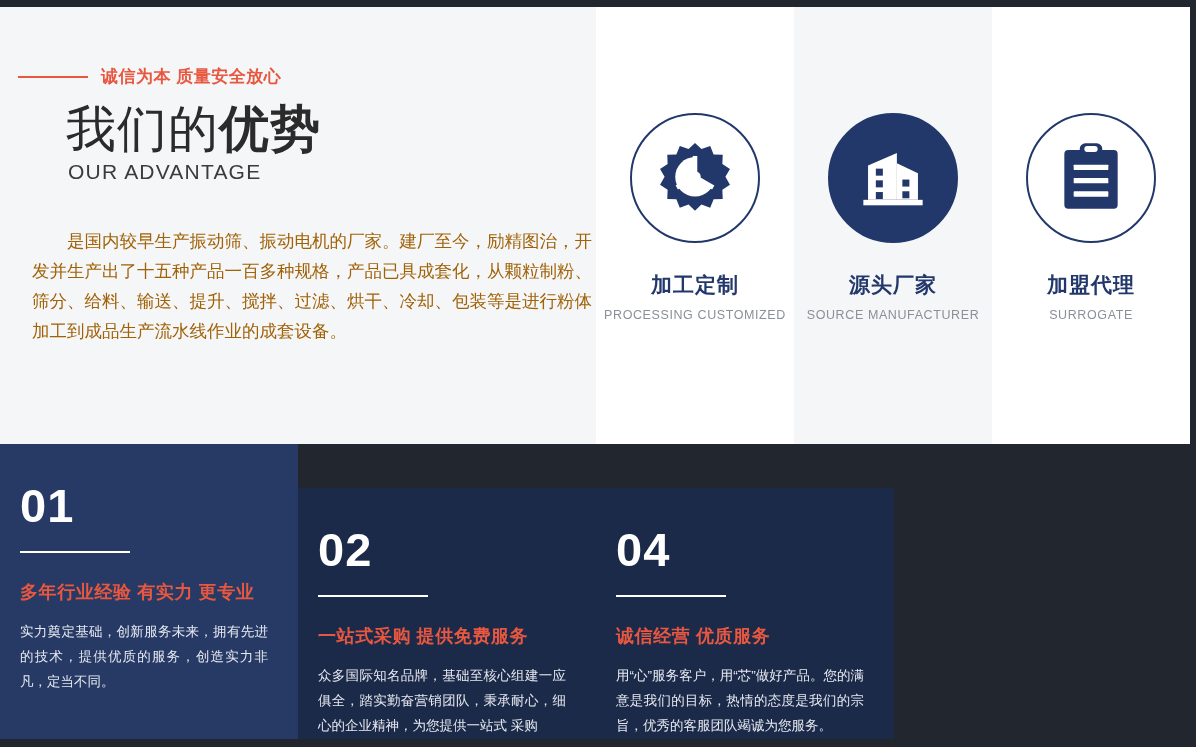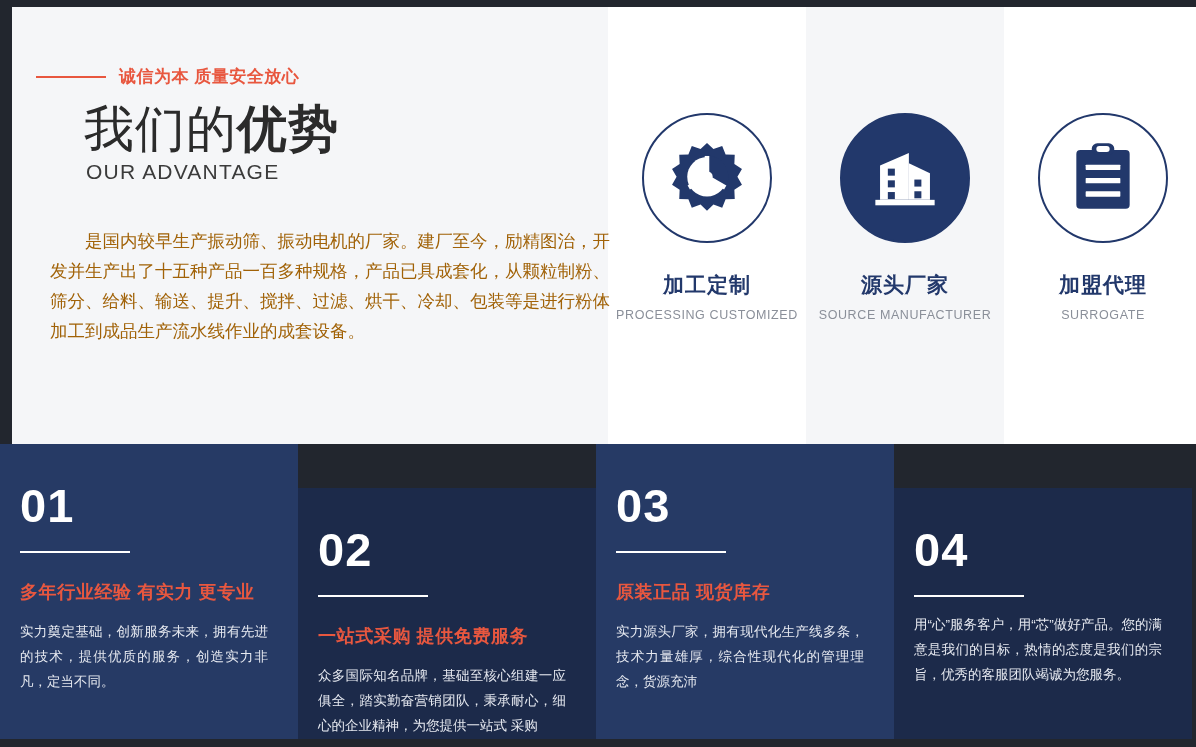--- a/index.html
+++ b/index.html
@@ -32,22 +32,21 @@
     height: 437px;
     display: flex;
     align-items: stretch;
   }
 
   .advantage-panel {
     width: 596px;
     background: #f5f6f8;
     position: relative;
     box-sizing: border-box;
-    padding-left: 24px;
-    margin-left: 12px;
+    padding-left: 18px;
   }
 
   .accent-row {
     display: flex;
     align-items: center;
     margin-top: 58px;
     margin-left: 0px;
   }
   .accent-line {
     width: 70px;
@@ -309,27 +308,22 @@
       <div class="panel-body">实力奠定基础，创新服务未来，拥有先进的技术，提供优质的服务，创造实力非凡，定当不同。</div>
     </div>
 
     <div class="num-panel dark">
       <div class="panel-number">02</div>
       <div class="panel-rule"></div>
       <div class="panel-heading">一站式采购 提供免费服务</div>
       <div class="panel-body">众多国际知名品牌，基础至核心组建一应俱全，踏实勤奋营销团队，秉承耐心，细心的企业精神，为您提供一站式 采购</div>
     </div>
 
-    <div class="num-panel light">
-      <div class="panel-number">03</div>
-      <div class="panel-rule"></div>
-      <div class="panel-heading">原装正品 现货库存</div>
-      <div class="panel-body">实力源头厂家，拥有现代化生产线多条，技术力量雄厚，综合性现代化的管理理念，货源充沛</div>
-    </div>
 
     <div class="num-panel dark">
       <div class="panel-number">04</div>
       <div class="panel-rule"></div>
+      <div class="panel-heading">诚信经营 优质服务</div>
       <div class="panel-body">用“心”服务客户，用“芯”做好产品。您的满意是我们的目标，热情的态度是我们的宗旨，优秀的客服团队竭诚为您服务。</div>
     </div>
 
   </div>
 </div>
 
 </body></html>

